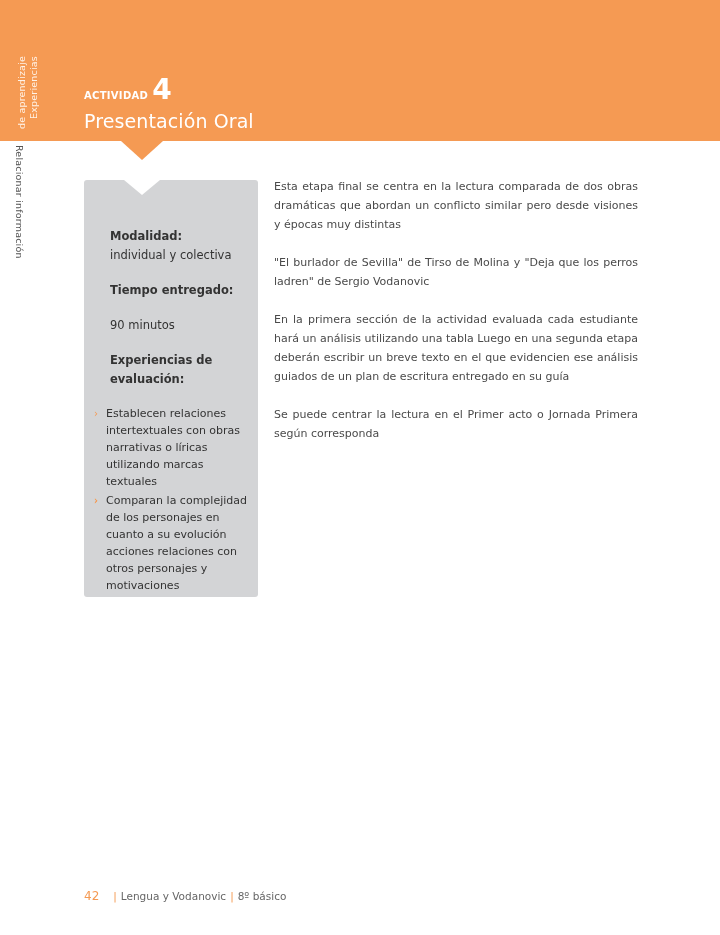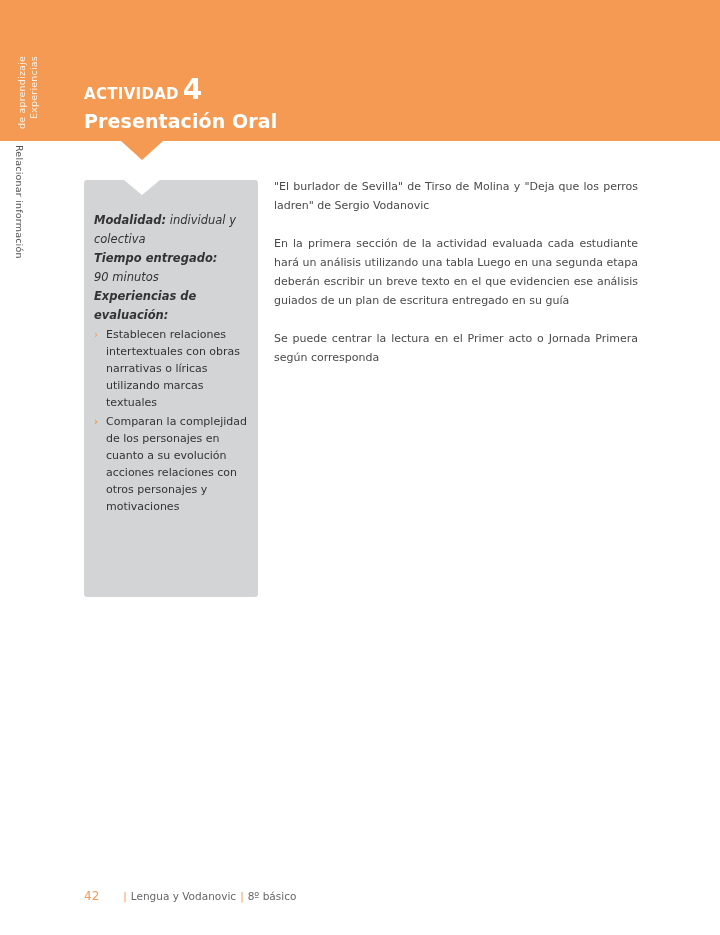--- a/index.html
+++ b/index.html
@@ -34,63 +34,63 @@
     .side-label-gray {
       position: absolute; left: 14px; top: 145px;
       writing-mode: vertical-rl;
       font-size: 9.5px; color: #555; white-space: nowrap; letter-spacing: 0.2px;
     }
     .activity-label {
       position: absolute; left: 84px; top: 76px;
       color: #ffffff; font-weight: bold;
       display: flex; align-items: baseline;
     }
-    .activity-label .word { font-size: 15px; letter-spacing: 0.3px; text-align: center; }
+    .activity-label .word { font-size: 10px; letter-spacing: 0.3px; text-align: center; }
     .activity-label .num { font-size: 28px; margin-left: 4px; line-height: 28px; }
     .activity-title {
       position: absolute; left: 84px; top: 110px;
-      color: #ffffff; font-size: 19px; font-weight: bold; letter-spacing: 0.1px;
+      color: #ffffff; font-size: 19px; font-weight: normal; letter-spacing: 0.1px;
     }
     .info-box {
       position: absolute; left: 84px; top: 180px; width: 174px; height: 417px;
       background: #d3d4d6; border-radius: 3px;
     }
     .info-box-notch {
       position: absolute; left: 124px; top: 180px; width: 0; height: 0;
       border-left: 18px solid transparent;
       border-right: 18px solid transparent;
       border-top: 15px solid #ffffff;
     }
     .info-content {
       position: absolute; left: 94px; top: 211px; width: 158px;
       font-size: 11.5px; line-height: 19px; color: #333;
     }
     .info-content .bold { font-weight: bold; }
-    .info-line { margin: 0; font-style: italic; }
+    .info-line { margin: 16px; }
     .indicators {
       list-style: none; margin: 1px 0 0 0; padding: 0;
     }
     .indicators li {
       position: relative; padding-left: 12px; line-height: 17px;
       margin-bottom: 2px; font-size: 11px;
     }
     .indicators li .bullet {
       position: absolute; left: 0; top: 0; color: #f59a53; font-size: 10px;
     }
     .main-text {
       position: absolute; left: 274px; top: 177px; width: 364px;
       font-size: 11px; line-height: 19px; color: #4a4a4a;
       text-align: justify;
     }
     .main-text p { margin: 0 0 19px 0; }
     .footer {
       position: absolute; left: 84px; top: 889px;
       font-size: 10.5px; color: #666; display: flex; align-items: baseline;
     }
-    .footer .page-num { color: #f59a53; font-size: 12px; margin-right: 20px; }
+    .footer .page-num { color: #f59a53; font-size: 12px; margin-right: 10px; }
     .footer .sep { color: #f59a53; margin: 0 4px; }
   </style>
 </head>
 <body>
 
 <div class="header-band"></div>
 <div class="header-notch"></div>
 
 <div class="side-label-orange">
   <span class="l1">Experiencias</span>
@@ -124,20 +124,21 @@
       <span class="bullet">›</span>
     </li>
     <li>
       <span class="bullet">›</span>
       <span>Comparan la complejidad de los personajes en cuanto a su evolución acciones relaciones con otros personajes y motivaciones</span>
     </li>
   </ul>
 </div>
 
 <div class="main-text">
+  <p>Esta etapa final se centra en la lectura comparada de dos obras dramáticas que abordan un conflicto similar pero desde visiones y épocas muy distintas</p>
   <p>"El burlador de Sevilla" de Tirso de Molina y "Deja que los perros ladren" de Sergio Vodanovic</p>
   <p>En la primera sección de la actividad evaluada cada estudiante hará un análisis utilizando una tabla Luego en una segunda etapa deberán escribir un breve texto en el que evidencien ese análisis guiados de un plan de escritura entregado en su guía</p>
   <p>Se puede centrar la lectura en el Primer acto o Jornada Primera según corresponda</p>
 </div>
 
 <div class="footer">
   <span class="page-num">42</span>
   <span class="sep">|</span>
   <span>Lengua y Vodanovic</span>
   <span class="sep">|</span>

